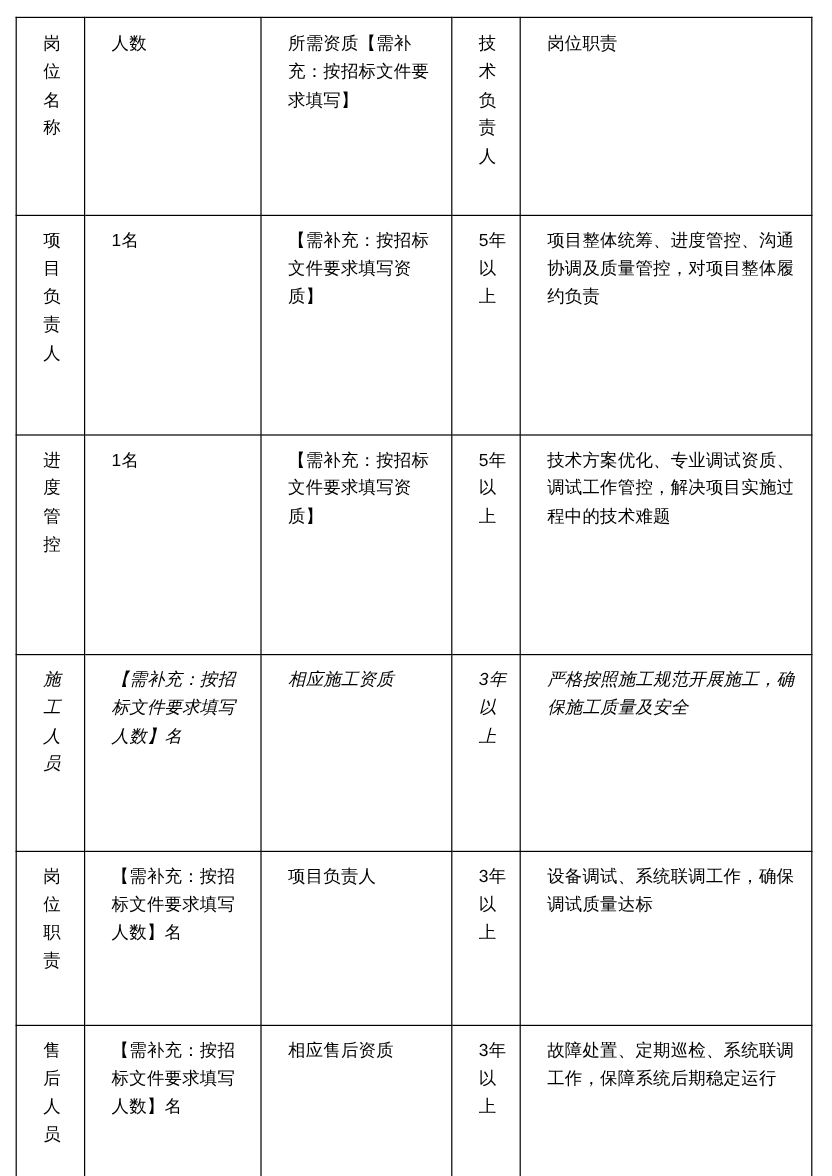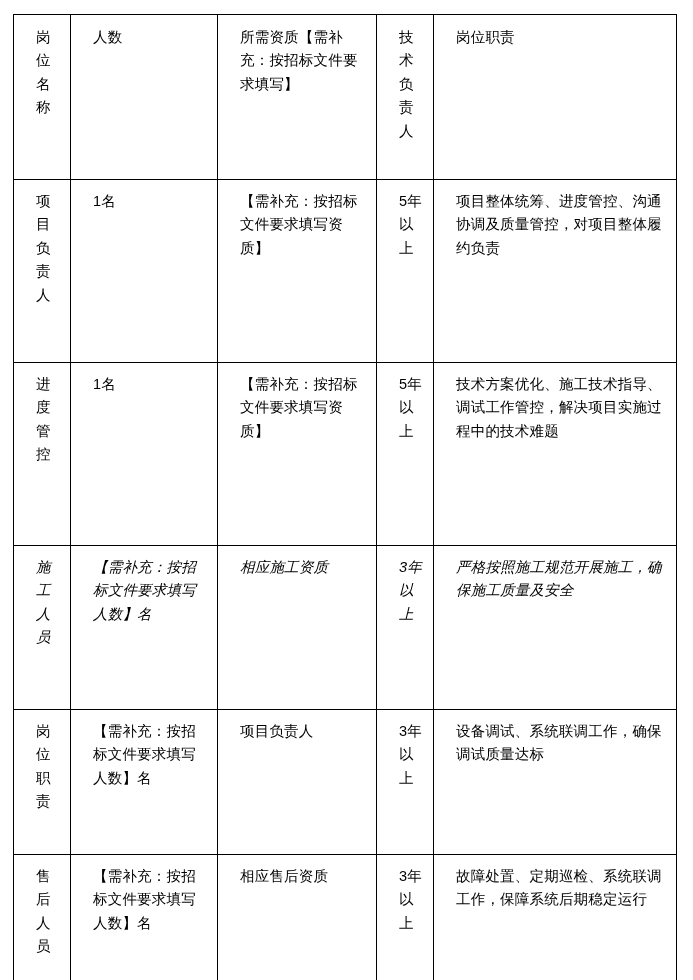--- a/index.html
+++ b/index.html
@@ -116,21 +116,21 @@
         <td>
           <span class="cell-text">1名</span>
         </td>
         <td>
           <span class="cell-text">【需补充：按招标文件要求填写资质】</span>
         </td>
         <td>
           <span class="cell-text">5年以上</span>
         </td>
         <td>
-          <span class="cell-text">技术方案优化、施工技术指导、调试工作管控，解决项目实施过程中的技术难题</span>
+          <span class="cell-text">技术方案优化、专业调试资质、调试工作管控，解决项目实施过程中的技术难题</span>
         </td>
       </tr>
 
       <tr class="r3">
         <td>
           <span class="cell-text">施工人员</span>
         </td>
         <td>
           <span class="cell-text">【需补充：按招标文件要求填写人数】名</span>
         </td>

